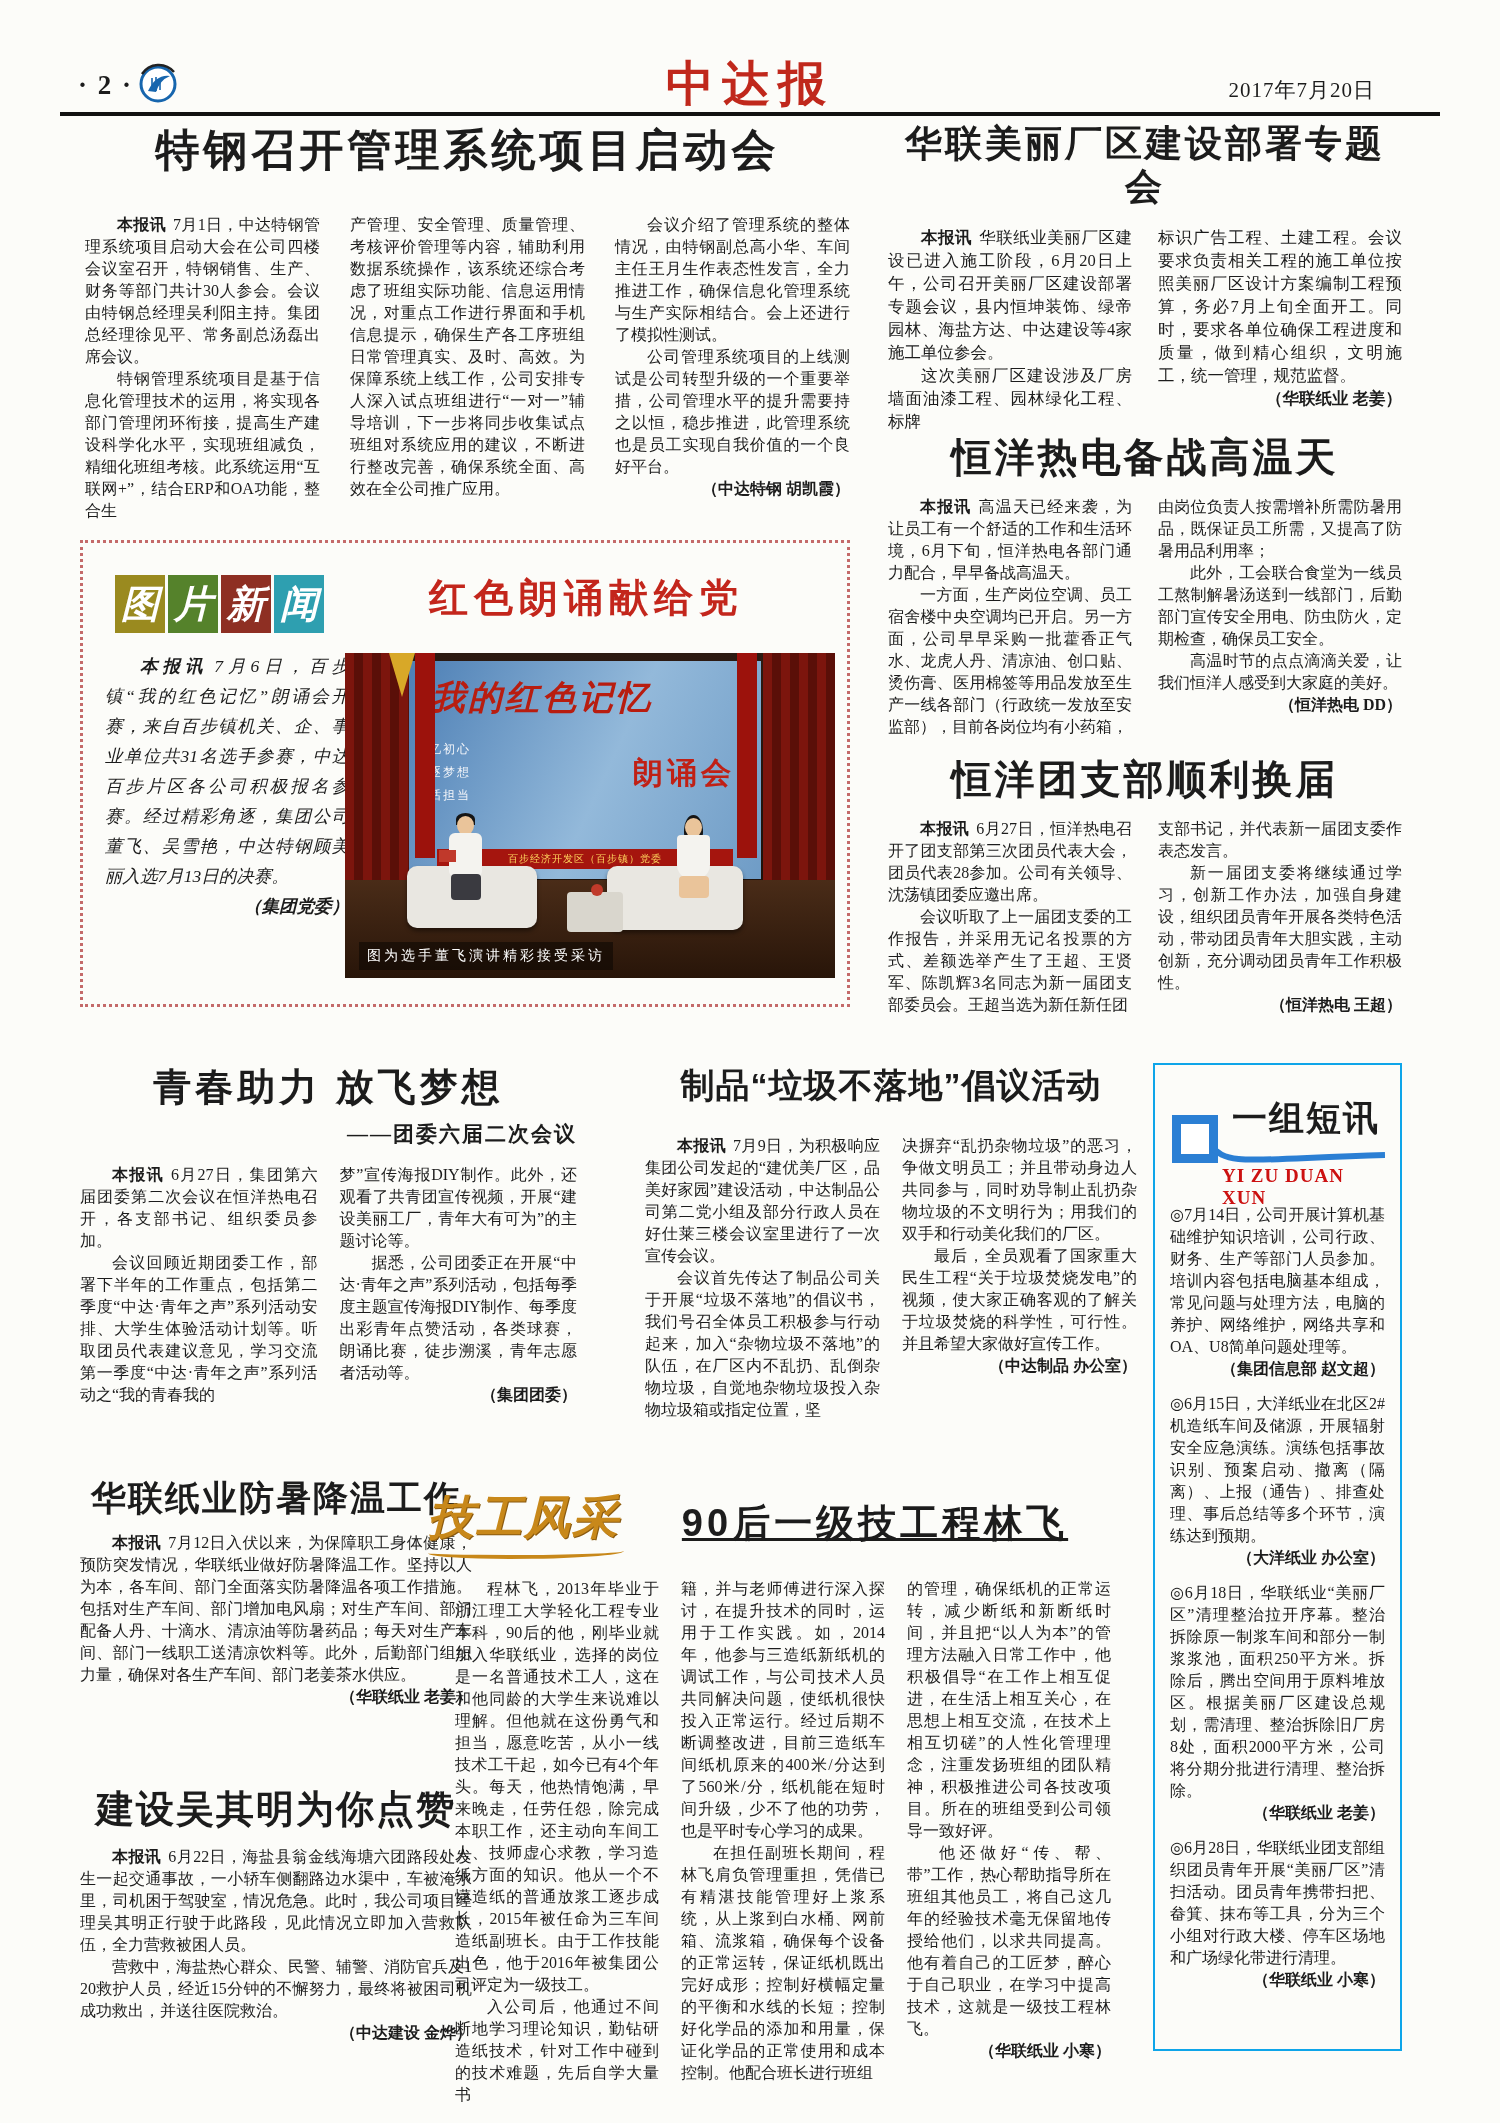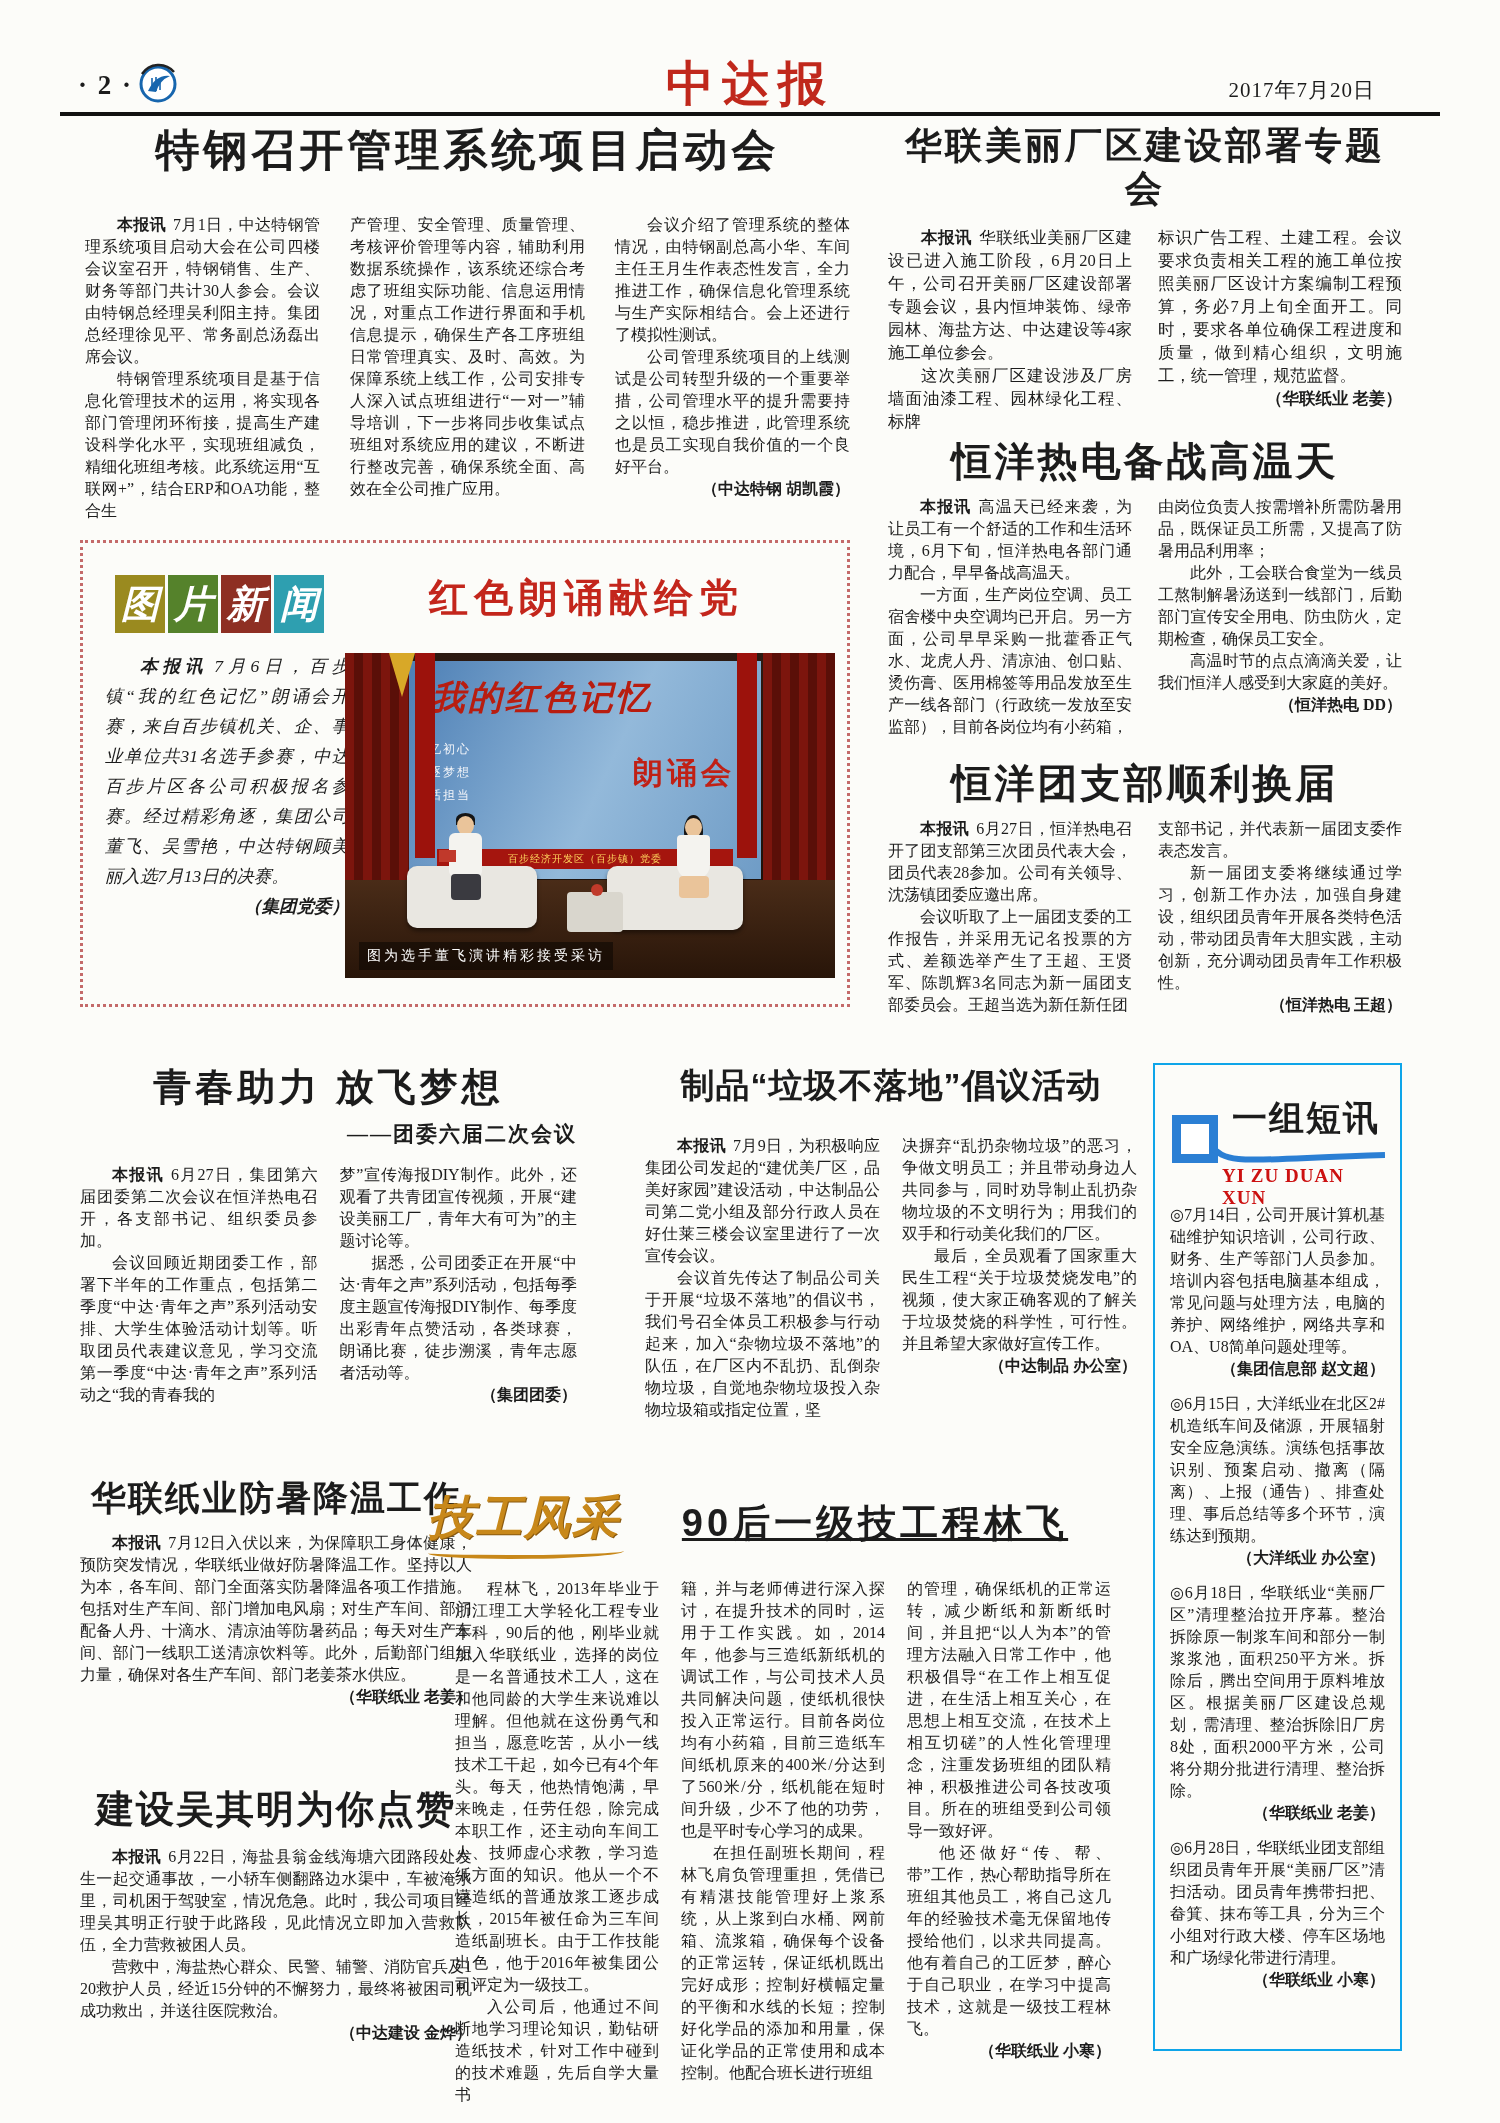--- a/index.html
+++ b/index.html
@@ -9,21 +9,21 @@
   .hdr{position:absolute;left:60px;top:52px;width:1380px;height:60px;border-bottom:4px solid #111;}
   .pagenum{position:absolute;left:18px;top:18px;font-size:27px;font-weight:bold;letter-spacing:2px;}
   .mast-logo{position:absolute;left:76px;top:8px;width:44px;height:44px;}
   .masthead{position:absolute;left:0;right:0;top:0;text-align:center;font-size:48px;font-weight:900;
             color:#c0281c;letter-spacing:8px;font-family:"Liberation Serif",serif;}
   .hdr-date{position:absolute;right:65px;top:24px;font-size:21px;letter-spacing:1px;}
   
   .art{position:absolute;}
   .hl-sans{font-family:"Liberation Sans","DejaVu Sans",sans-serif;font-weight:900;text-align:center;
            margin:0;letter-spacing:4px;line-height:1.15;}
-  .hl-serif{font-family:Liberation Sans, sans-serif;font-weight:900;text-align:center;margin:0;
+  .hl-serif{font-family:Liberation Mono, monospace;font-weight:900;text-align:center;margin:0;
             letter-spacing:3px;line-height:1.15;}
   .cols{display:flex;}
   .col{flex:1;min-width:0;}
   .para{margin:0;text-align:justify;word-break:break-all;text-indent:2em;}
   .para.cont{text-indent:0;}
   .lead{font-family:"Liberation Sans",sans-serif;font-weight:bold;margin-right:7px;}
   .sig{margin:0;text-align:right;font-weight:bold;word-break:break-all;}
   .body-16{font-size:16px;line-height:22px;}
   .body-165{font-size:16.5px;line-height:23px;}
   .subtitle{text-align:right;font-size:21px;font-weight:bold;margin:10px 0 0 0;letter-spacing:2px;}
@@ -301,21 +301,21 @@
 
   <div class="jgfc">技工风采</div>
   <h2 class="hl-sans art" style="left:640px;top:1502px;width:470px;font-size:38px;text-decoration:underline;">90后一级技工程林飞</h2>
   <section class="art" style="left:435px;top:1578px;width:676px;">
     <div class="cols body-16" style="gap:22px;margin-left:20px;">
       <div class="col">
         <p class="para">程林飞，2013年毕业于浙江理工大学轻化工程专业本科，90后的他，刚毕业就加入华联纸业，选择的岗位是一名普通技术工人，这在和他同龄的大学生来说难以理解。但他就在这份勇气和担当，愿意吃苦，从小一线技术工干起，如今已有4个年头。每天，他热情饱满，早来晚走，任劳任怨，除完成本职工作，还主动向车间工人、技师虚心求教，学习造纸方面的知识。他从一个不懂造纸的普通放浆工逐步成长，2015年被任命为三车间造纸副班长。由于工作技能出色，他于2016年被集团公司评定为一级技工。</p>
         <p class="para">入公司后，他通过不间断地学习理论知识，勤钻研造纸技术，针对工作中碰到的技术难题，先后自学大量书</p>
       </div>
       <div class="col">
-        <p class="para cont">籍，并与老师傅进行深入探讨，在提升技术的同时，运用于工作实践。如，2014年，他参与三造纸新纸机的调试工作，与公司技术人员共同解决问题，使纸机很快投入正常运行。目前各岗位均有小药箱，目前三造纸车间纸机原来的400米/分达到了560米/分，纸机能在短时间升级，少不了他的功劳，也是平时专心学习的成果。</p>
+        <p class="para cont">籍，并与老师傅进行深入探讨，在提升技术的同时，运用于工作实践。如，2014年，他参与三造纸新纸机的调试工作，与公司技术人员共同解决问题，使纸机很快投入正常运行。经过后期不断调整改进，目前三造纸车间纸机原来的400米/分达到了560米/分，纸机能在短时间升级，少不了他的功劳，也是平时专心学习的成果。</p>
         <p class="para">在担任副班长期间，程林飞肩负管理重担，凭借已有精湛技能管理好上浆系统，从上浆到白水桶、网前箱、流浆箱，确保每个设备的正常运转，保证纸机既出完好成形；控制好横幅定量的平衡和水线的长短；控制好化学品的添加和用量，保证化学品的正常使用和成本控制。他配合班长进行班组</p>
       </div>
       <div class="col">
         <p class="para cont">的管理，确保纸机的正常运转，减少断纸和新断纸时间，并且把“以人为本”的管理方法融入日常工作中，他积极倡导“在工作上相互促进，在生活上相互关心，在思想上相互交流，在技术上相互切磋”的人性化管理理念，注重发扬班组的团队精神，积极推进公司各技改项目。所在的班组受到公司领导一致好评。</p>
         <p class="para">他还做好“传、帮、带”工作，热心帮助指导所在班组其他员工，将自己这几年的经验技术毫无保留地传授给他们，以求共同提高。他有着自己的工匠梦，醉心于自己职业，在学习中提高技术，这就是一级技工程林飞。</p>
         <p class="sig">（华联纸业 小寒）</p>
       </div>
     </div>
   </section>
 

